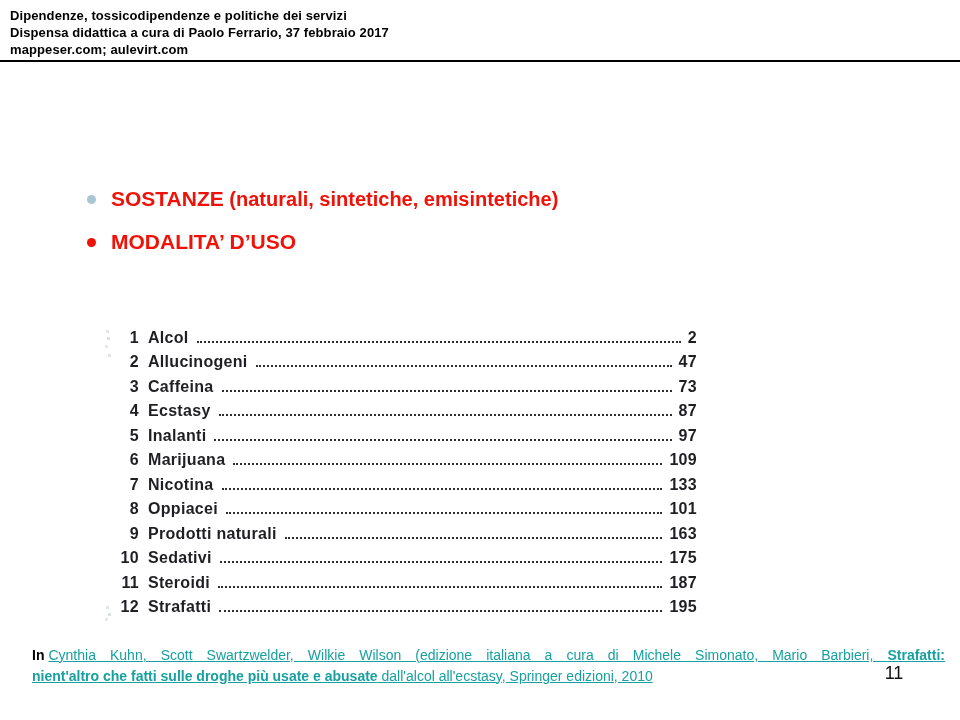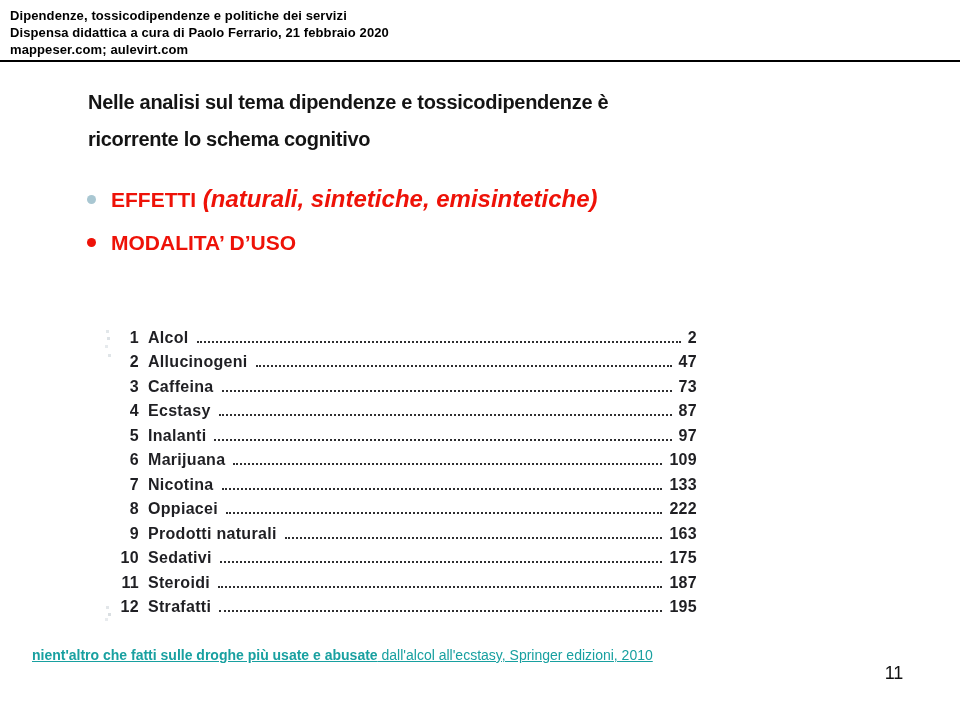--- a/index.html
+++ b/index.html
@@ -14,21 +14,21 @@
   .rule{position:absolute;left:0;top:60px;width:960px;height:2px;background:#000;}
   
   .intro{position:absolute;left:88px;top:84px;font-size:20px;font-weight:bold;
          color:#141414;line-height:37px;letter-spacing:-.3px;width:700px;}
   
   .bullets{position:absolute;left:86px;top:188px;}
   .bullet-item{position:relative;padding-left:25px;height:22px;line-height:22px;
                margin-bottom:21px;color:var(--red);font-weight:bold;font-size:21px;
                white-space:nowrap;}
   .dot{position:absolute;left:1px;top:7px;width:9px;height:9px;border-radius:50%;}
-  .bullet-item .rest{font-size:24px;font-style:italic;}
+  .bullet-item .rest{font-size:20px;}
   
   .toc{position:absolute;left:100px;top:322px;width:597px;margin:0;background:#fff;}
   .toc-row{display:flex;align-items:flex-end;height:24.5px;font-size:16px;
            font-weight:bold;color:var(--toc-ink);letter-spacing:.3px;}
   .toc-row .n{flex:0 0 39px;text-align:right;line-height:19px;}
   .toc-row .t{margin-left:9px;line-height:19px;white-space:nowrap;margin-top:48px;}
   .toc-row .dots{flex:1;border-bottom:2px dotted #2e2e30;margin:0 7px 4px 8px;min-width:20px;}
   .toc-row .p{text-align:right;line-height:19px;}
   .noise{position:absolute;left:6px;top:8px;width:3px;height:3px;background:#e2e7ea;
          box-shadow:1px 7px 0 #dde2e6,-1px 15px 0 #e6eaed,2px 24px 0 #e0e5e8,
@@ -44,35 +44,31 @@
   .pagenum{position:absolute;left:872px;top:663px;width:44px;text-align:center;
            font-size:18px;color:#111;}
 </style>
 </head>
 <body>
 
 <div class="slide" style="--red: #ee1208; --teal: #18a0a0; --blue: #a9c7d2; --toc-ink: #1f1f23;">
 
   <header class="hdr">
     <div>Dipendenze, tossicodipendenze e politiche dei servizi</div>
-    <div>Dispensa didattica a cura di Paolo Ferrario, 21 febbraio 2020</div>
+    <div>Dispensa didattica a cura di Paolo Ferrario, 37 febbraio 2017</div>
     <div>mappeser.com; aulevirt.com</div>
   </header>
 
   <div class="rule"></div>
 
-  <section class="intro">
-    <div>Nelle analisi sul tema dipendenze e tossicodipendenze è</div>
-    <div>ricorrente lo schema cognitivo</div>
-  </section>
 
   <section class="bullets" id="bullets">
 
       <div class="bullet-item">
-        <span class="dot" style="background: rgb(169, 199, 210);"></span><span class="lead">EFFETTI</span><span class="rest"> (naturali, sintetiche, emisintetiche)</span>
+        <span class="dot" style="background: rgb(169, 199, 210);"></span><span class="lead">SOSTANZE</span><span class="rest"> (naturali, sintetiche, emisintetiche)</span>
       </div>
 
 
       <div class="bullet-item">
         <span class="dot" style="background: rgb(238, 18, 8);"></span><span class="lead">MODALITA’ D’USO</span><span class="rest"></span>
       </div>
     </section>
 
   <figure class="toc" id="toc">
     <div class="noise"></div>
@@ -123,21 +119,21 @@
         <span class="n">7</span>
         <span class="t">Nicotina</span>
         <span class="dots"></span>
         <span class="p">133</span>
       </div>
 
       <div class="toc-row">
         <span class="n">8</span>
         <span class="t">Oppiacei</span>
         <span class="dots"></span>
-        <span class="p">222</span>
+        <span class="p">101</span>
       </div>
 
       <div class="toc-row">
         <span class="n">9</span>
         <span class="t">Prodotti naturali</span>
         <span class="dots"></span>
         <span class="p">163</span>
       </div>
 
       <div class="toc-row">
@@ -156,20 +152,23 @@
 
       <div class="toc-row">
         <span class="n">12</span>
         <span class="t">Strafatti</span>
         <span class="dots"></span>
         <span class="p">195</span>
       </div>
     </figure>
 
   <footer class="footer">
+    <div class="f-line1">
+      <span class="f-in">In</span><span class="lnk">Cynthia Kuhn, Scott Swartzwelder, Wilkie Wilson (edizione italiana a cura di Michele Simonato, Mario Barbieri, </span><span class="lnk b">Strafatti:</span>
+    </div>
     <div class="f-line2">
       <span class="lnk b">nient'altro che fatti sulle droghe più usate e abusate</span><span class="lnk"> dall'alcol all'ecstasy, Springer edizioni, 2010</span>
     </div>
   </footer>
 
   <div class="pagenum">11</div>
 
 </div>
 
 </body></html>

